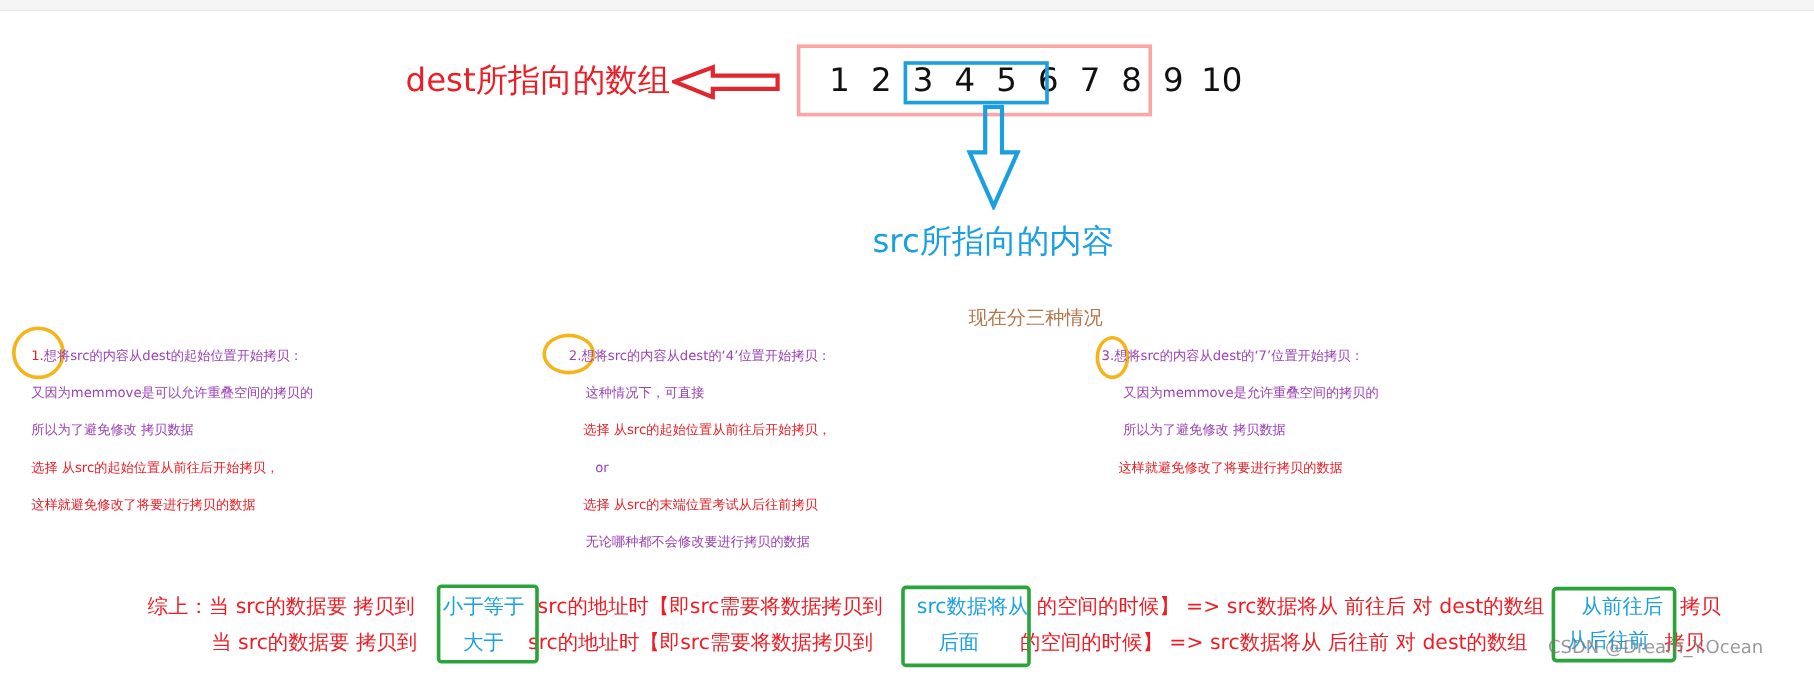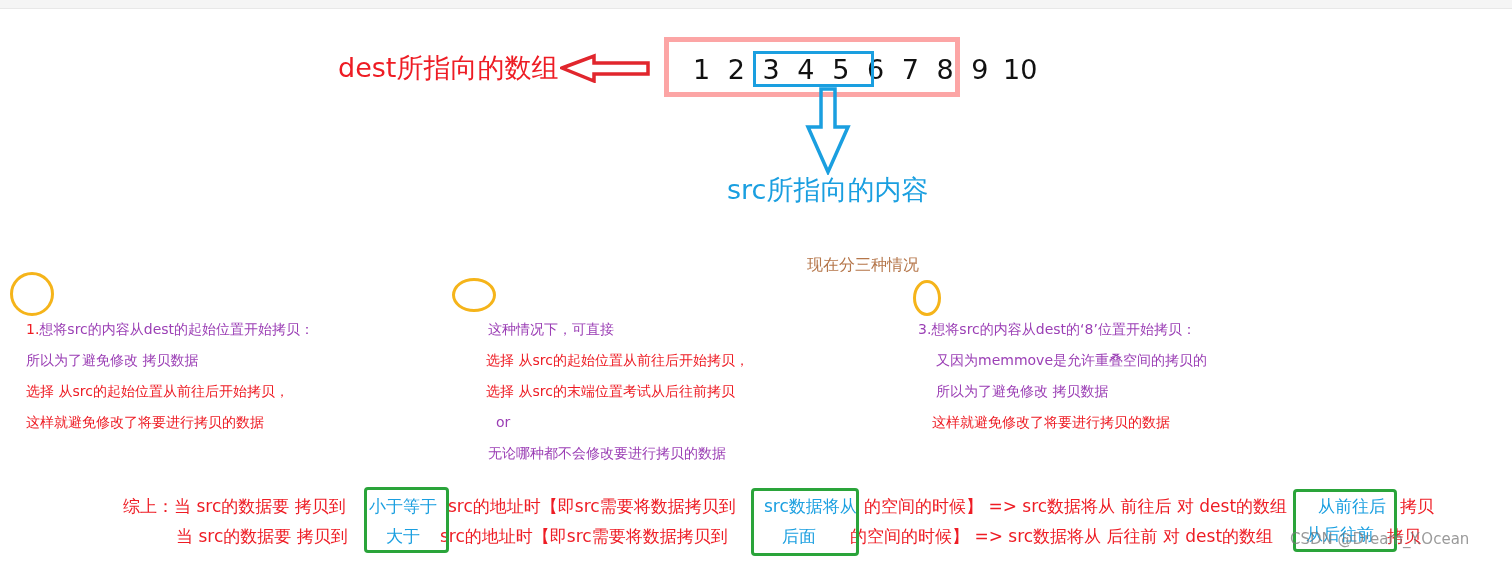--- a/index.html
+++ b/index.html
@@ -16,37 +16,37 @@
     .red { color: #ee1c24; }
     .purple { color: #9b3fb5; }
     .blue { color: #1a9fe0; }
     .brown { color: #b5764a; }
 
     
     .dest-label { left: 338px; top: 50px; font-size: 27px; line-height: 36px; }
     .arrow-left { left: 560px; top: 53px; width: 92px; height: 30px; }
     .array-box {
       left: 664px; top: 37px; width: 296px; height: 60px;
-      border: 5px solid #fca5a5; box-sizing: border-box;
+      border: 3px solid #fca5a5; box-sizing: border-box;
     }
     .array-nums {
       position: absolute; left: 24px; top: 12px; font-size: 27px; line-height: 32px;
       color: #111; letter-spacing: 0px;
     }
     .array-nums span { display: inline-block; }
     .src-box {
       left: 753px; top: 51px; width: 121px; height: 36px;
       border: 3px solid #1a9fe0; box-sizing: border-box;
     }
     .arrow-down { left: 805px; top: 87px; width: 46px; height: 88px; }
-    .src-label { left: 727px; top: 172px; font-size: 27px; line-height: 36px; }
+    .src-label { left: 727px; top: 184px; font-size: 27px; line-height: 36px; }
 
     .cases-title { left: 807px; top: 255px; font-size: 16px; line-height: 20px; }
 
-    .case { position: absolute; font-size: 14px; line-height: 31px; margin-top: 33px; }
+    .case { position: absolute; font-size: 11px; line-height: 31px; }
     .case .line { display: block; white-space: nowrap; height: 31px; }
     .circle {
       position: absolute; border: 3px solid #f5b41a; border-radius: 50%;
       box-sizing: border-box;
     }
 
     .summary { position: absolute; font-size: 17px; line-height: 31px; white-space: nowrap; }
     .gbox {
       position: absolute; border: 3px solid #2aa43a; border-radius: 4px;
       box-sizing: border-box;
@@ -87,37 +87,39 @@
   <path d="M16 2 L30 2 L30 40 L43 40 L23 85 L3 40 L16 40 Z" fill="none" stroke="#1a9fe0" stroke-width="3.5" stroke-linejoin="miter"></path>
 </svg>
 
 <div class="abs src-label blue">src所指向的内容</div>
 
 <div class="abs cases-title brown">现在分三种情况</div>
 
 <div class="circle" style="left:10px;top:272px;width:44px;height:44px;"></div>
 <div class="case" style="left:26px;top:281px;">
   <span class="line purple"><span class="red">1.</span><span>想将src的内容从dest的起始位置开始拷贝：</span></span>
+  <span class="line purple">又因为memmove是可以允许重叠空间的拷贝的</span>
   <span class="line purple">所以为了避免修改 拷贝数据</span>
   <span class="line red">选择 从src的起始位置从前往后开始拷贝，</span>
   <span class="line red">这样就避免修改了将要进行拷贝的数据</span>
 </div>
 
 <div class="circle" style="left:452px;top:278px;width:44px;height:34px;"></div>
 <div class="case" style="left:474px;top:281px;">
+  <span class="line purple"><span>2.</span><span>想将src的内容从dest的‘4’位置开始拷贝：</span></span>
   <span class="line purple" style="padding-left:14px">这种情况下，可直接</span>
   <span class="line red" style="padding-left:12px">选择 从src的起始位置从前往后开始拷贝，</span>
+  <span class="line purple" style="padding-left:22px">or</span>
   <span class="line red" style="padding-left:12px">选择 从src的末端位置考试从后往前拷贝</span>
-  <span class="line purple" style="padding-left:22px">or</span>
   <span class="line purple" style="padding-left:14px">无论哪种都不会修改要进行拷贝的数据</span>
 </div>
 
 <div class="circle" style="left:913px;top:280px;width:28px;height:36px;"></div>
 <div class="case" style="left:918px;top:281px;">
-  <span class="line purple"><span>3.</span><span>想将src的内容从dest的‘8’位置开始拷贝：</span></span>
+  <span class="line purple"><span>3.</span><span>想将src的内容从dest的‘7’位置开始拷贝：</span></span>
   <span class="line purple" style="padding-left:18px">又因为memmove是允许重叠空间的拷贝的</span>
   <span class="line purple" style="padding-left:18px">所以为了避免修改 拷贝数据</span>
   <span class="line red" style="padding-left:14px">这样就避免修改了将要进行拷贝的数据</span>
 </div>
 
 <div class="summary red" style="left:123px;top:491px;">综上：当 src的数据要 拷贝到</div>
 <div class="summary blue" style="left:369px;top:491px;">小于等于</div>
 <div class="summary red" style="left:448px;top:491px;">src的地址时【即src需要将数据拷贝到</div>
 <div class="summary blue" style="left:764px;top:491px;">src数据将从</div>
 <div class="summary red" style="left:864px;top:491px;">的空间的时候】 =&gt; src数据将从 前往后 对 dest的数组</div>

